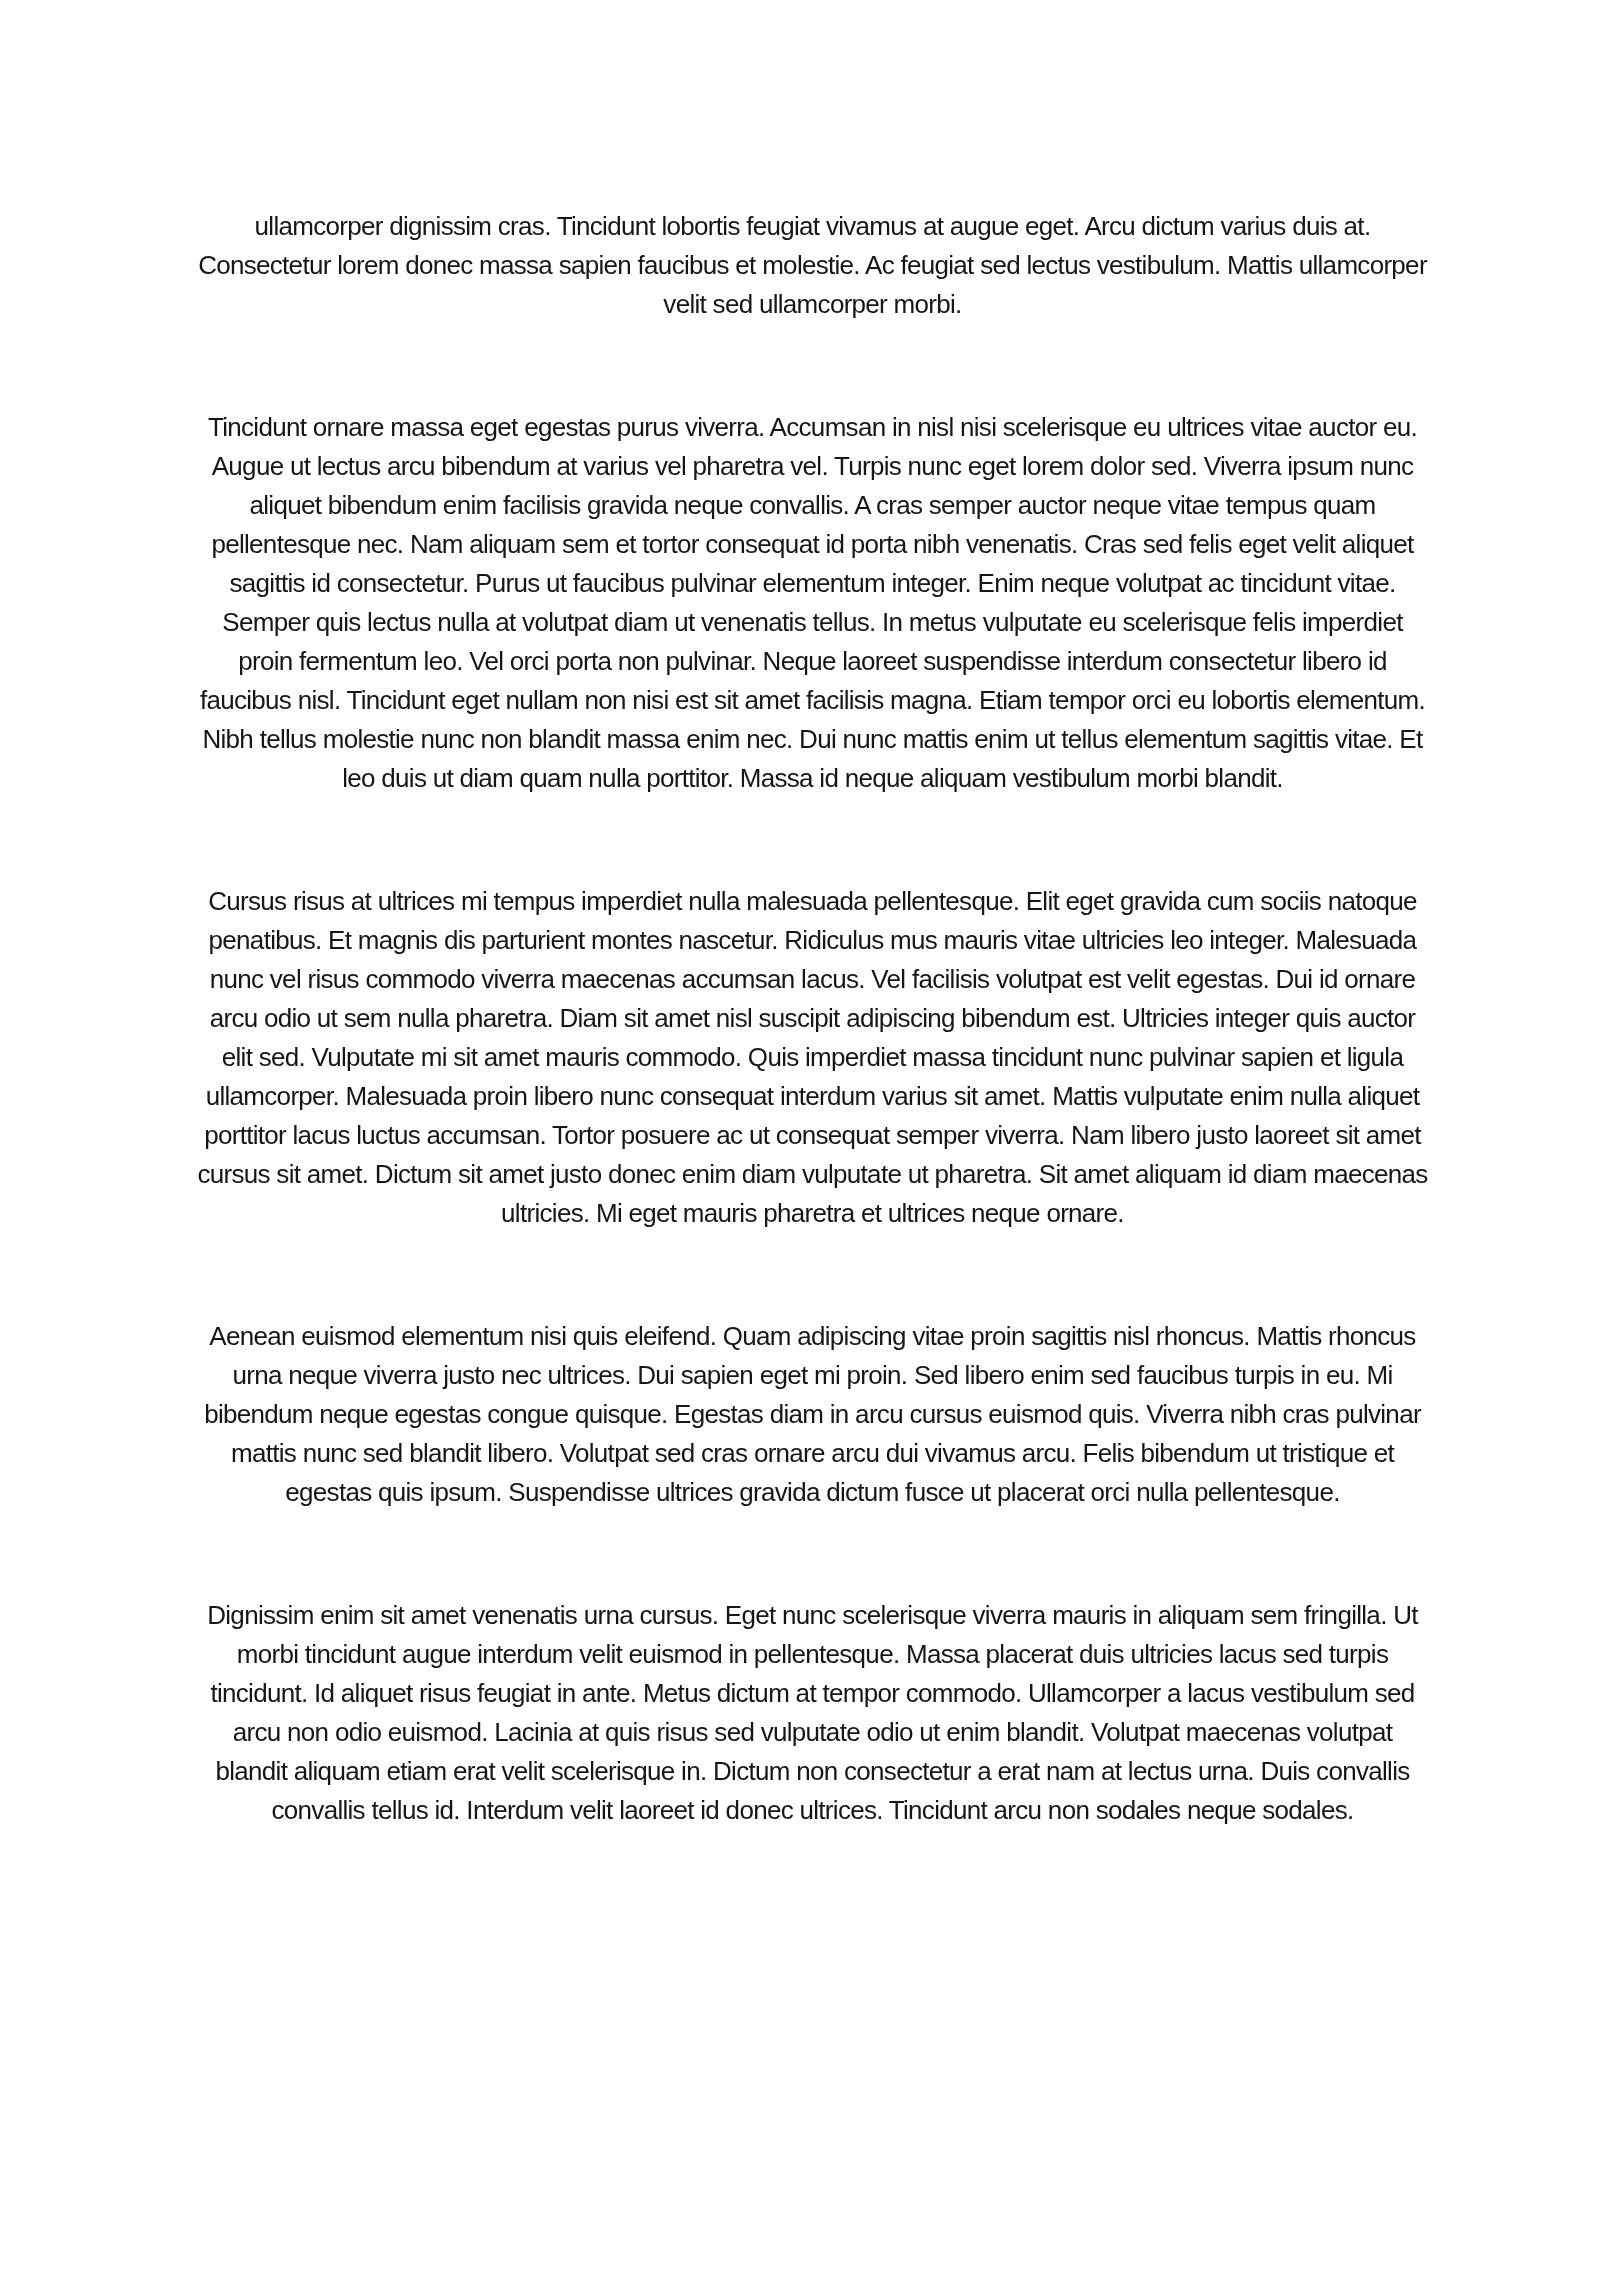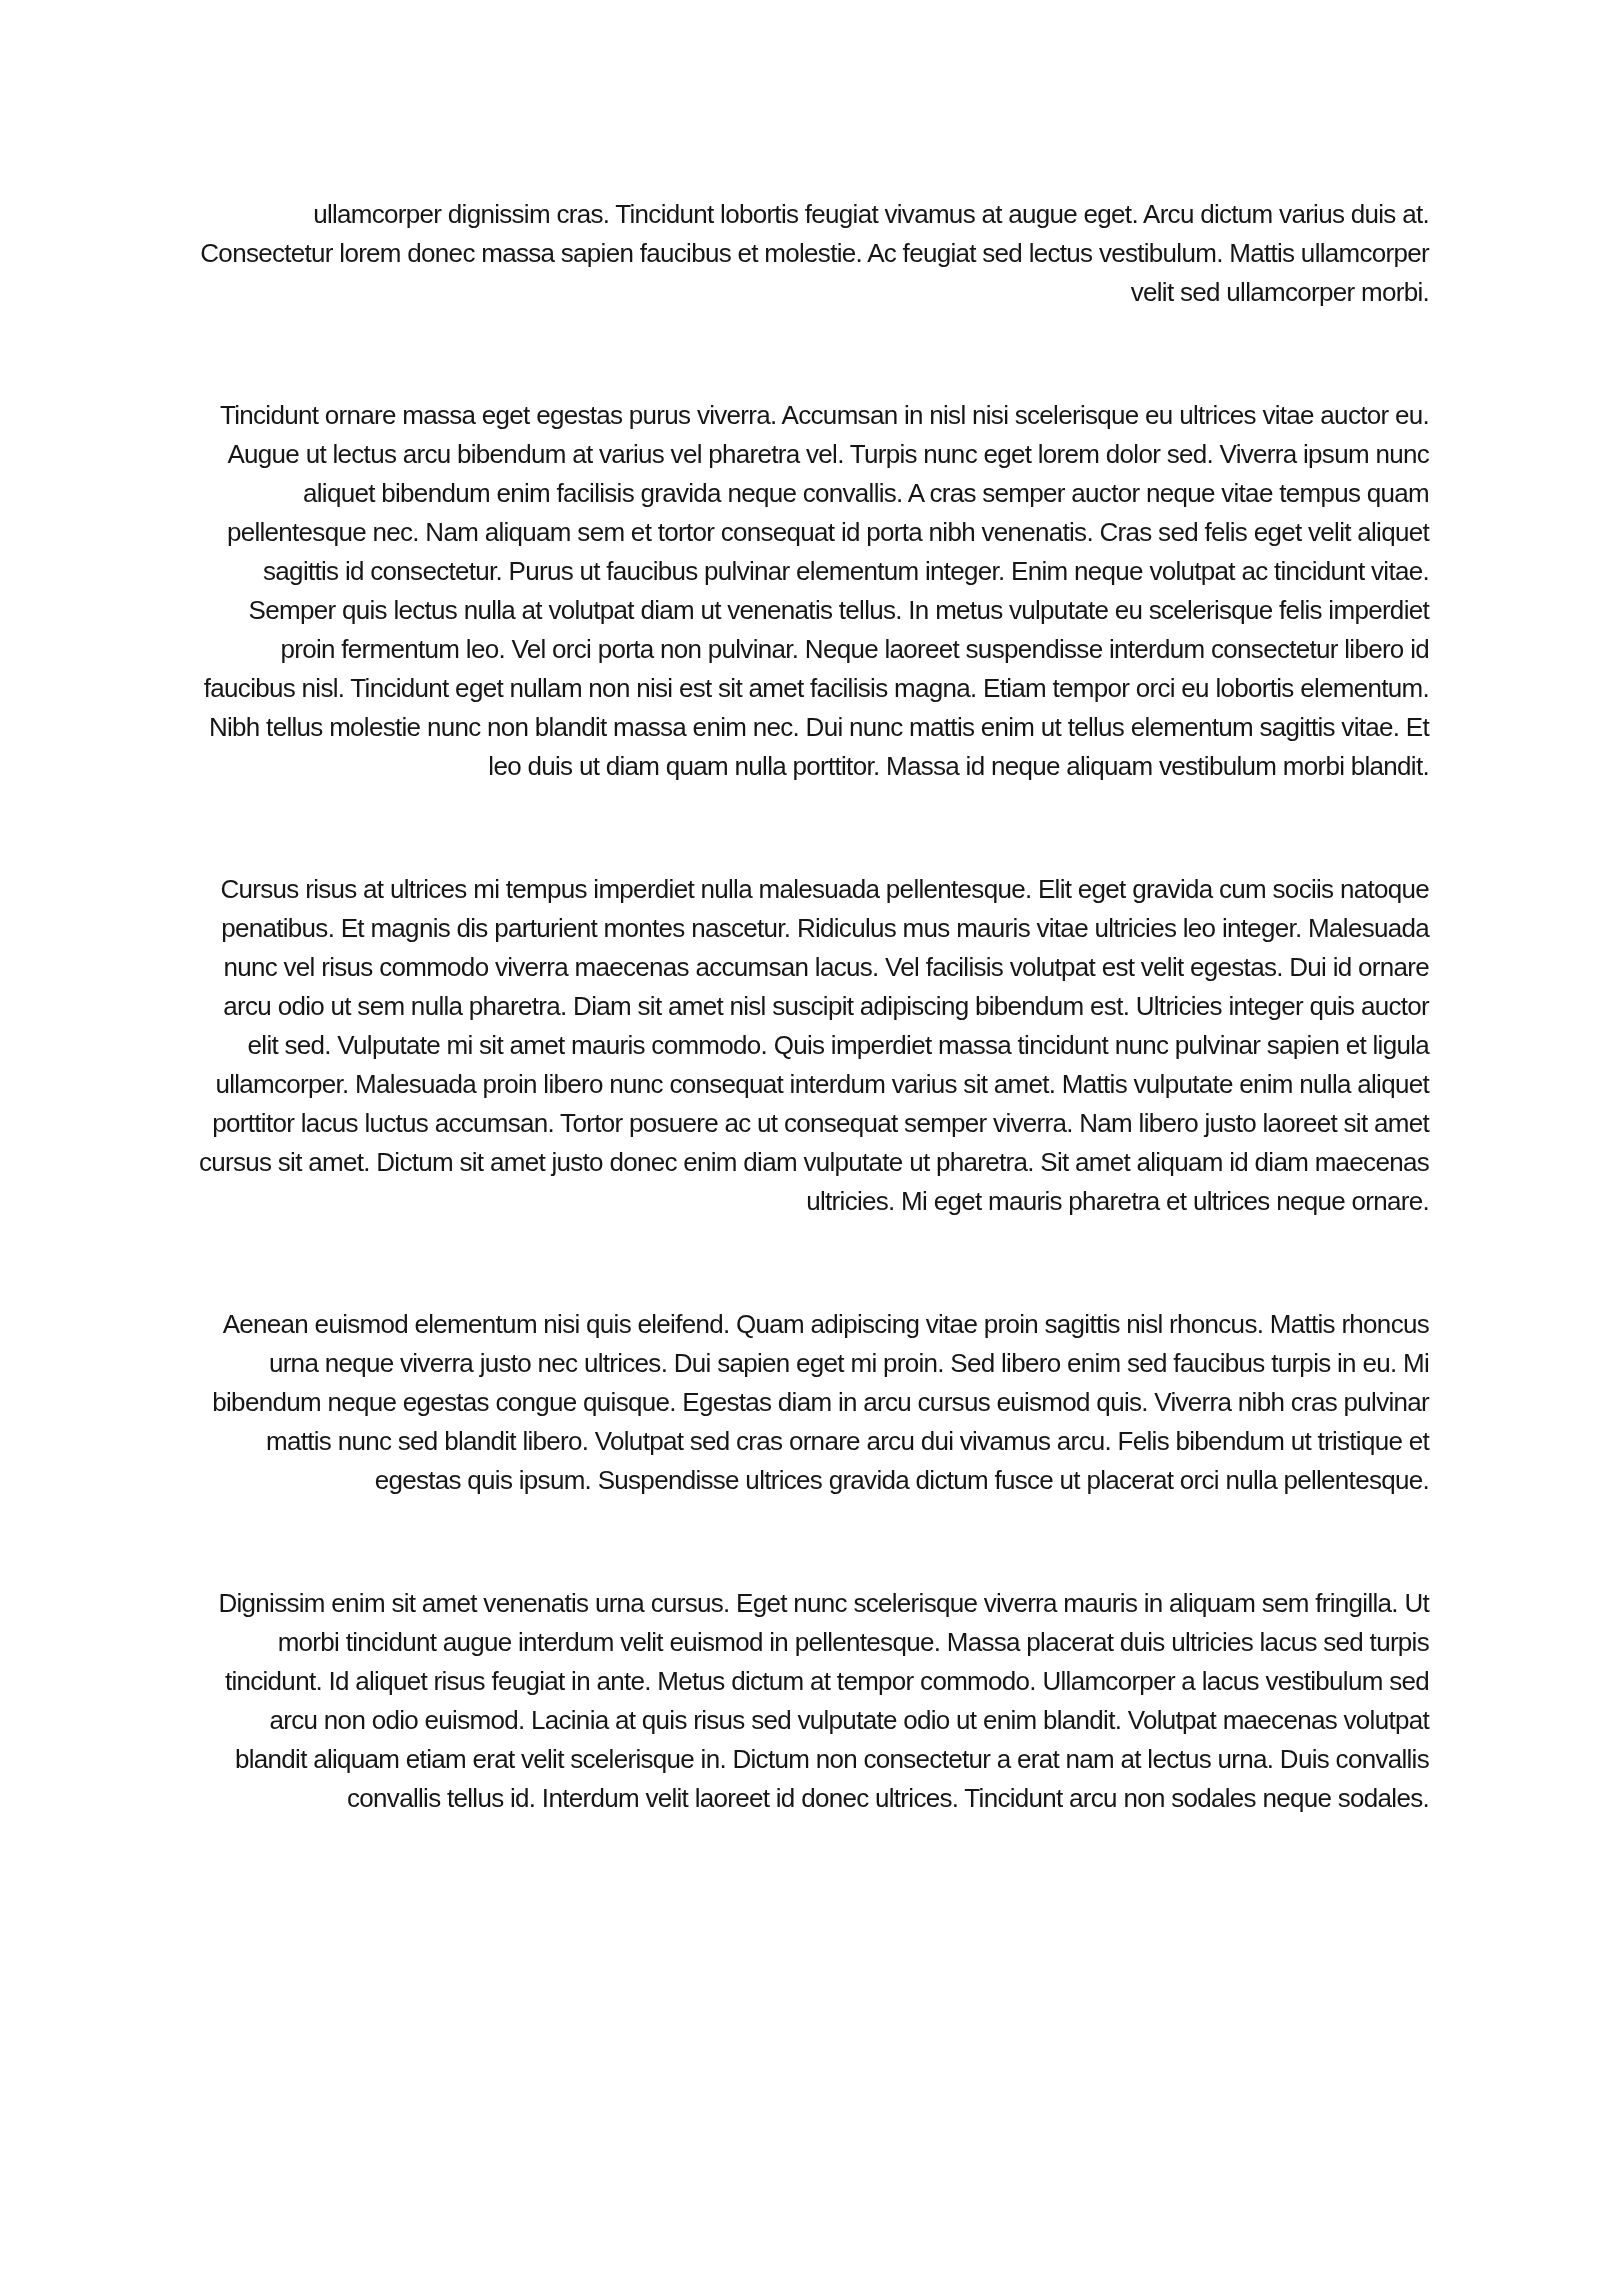--- a/index.html
+++ b/index.html
@@ -15,25 +15,25 @@
     box-sizing: border-box;
     padding: 191px 194px 0 196px;
     font-family: "Liberation Sans", sans-serif;
     color: #161616;
     overflow: hidden;
   }
   .text-block {
     width: 100%;
   }
   p.para {
-    margin: 4px 0 84px 0;
+    margin: 16px 0 84px 0;
     font-size: 26px;
     line-height: 39px;
     letter-spacing: -0.7px;
-    text-align: right;
+    text-align: center;
     white-space: normal;
   }
 </style>
 </head>
 <body>
 
 <div class="page">
   <div class="text-block">
     <p class="para">ullamcorper dignissim cras. Tincidunt lobortis feugiat vivamus at augue eget. Arcu dictum varius duis at. Consectetur lorem donec massa sapien faucibus et molestie. Ac feugiat sed lectus vestibulum. Mattis ullamcorper velit sed ullamcorper morbi.</p>
     <p class="para">Tincidunt ornare massa eget egestas purus viverra. Accumsan in nisl nisi scelerisque eu ultrices vitae auctor eu. Augue ut lectus arcu bibendum at varius vel pharetra vel. Turpis nunc eget lorem dolor sed. Viverra ipsum nunc aliquet bibendum enim facilisis gravida neque convallis. A cras semper auctor neque vitae tempus quam pellentesque nec. Nam aliquam sem et tortor consequat id porta nibh venenatis. Cras sed felis eget velit aliquet sagittis id consectetur. Purus ut faucibus pulvinar elementum integer. Enim neque volutpat ac tincidunt vitae. Semper quis lectus nulla at volutpat diam ut venenatis tellus. In metus vulputate eu scelerisque felis imperdiet proin fermentum leo. Vel orci porta non pulvinar. Neque laoreet suspendisse interdum consectetur libero id faucibus nisl. Tincidunt eget nullam non nisi est sit amet facilisis magna. Etiam tempor orci eu lobortis elementum. Nibh tellus molestie nunc non blandit massa enim nec. Dui nunc mattis enim ut tellus elementum sagittis vitae. Et leo duis ut diam quam nulla porttitor. Massa id neque aliquam vestibulum morbi blandit.</p>

